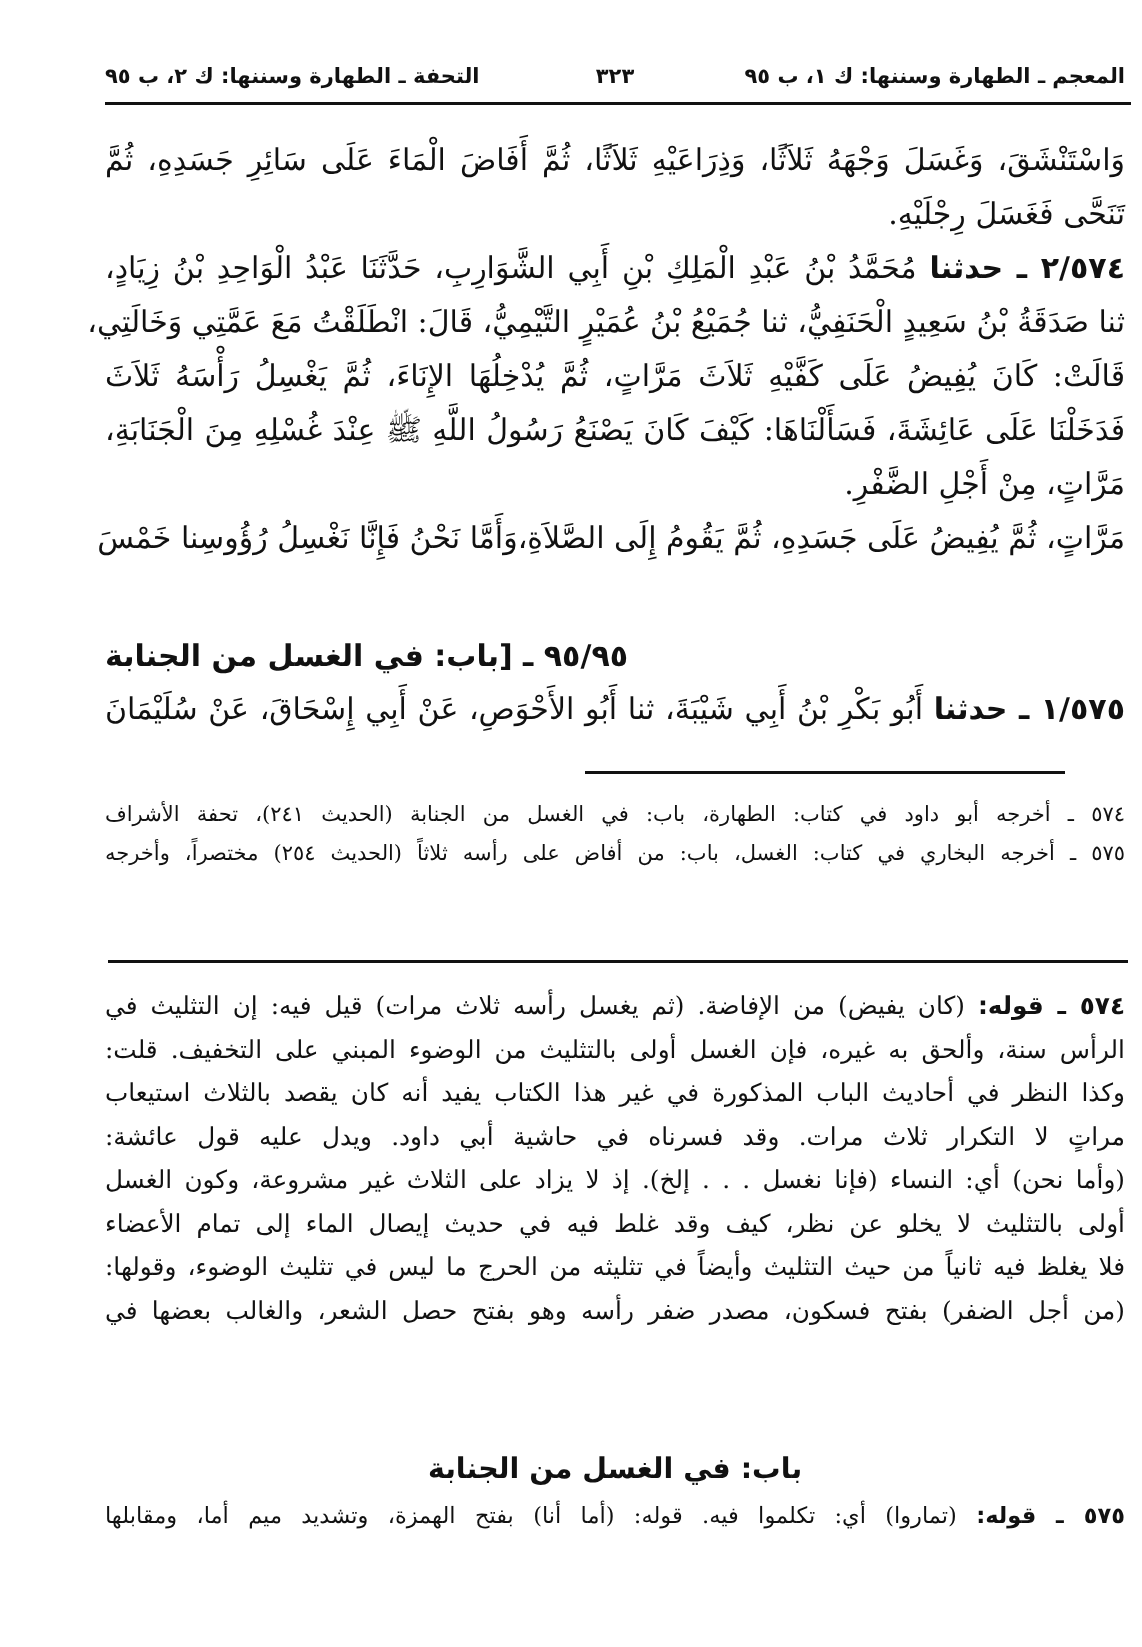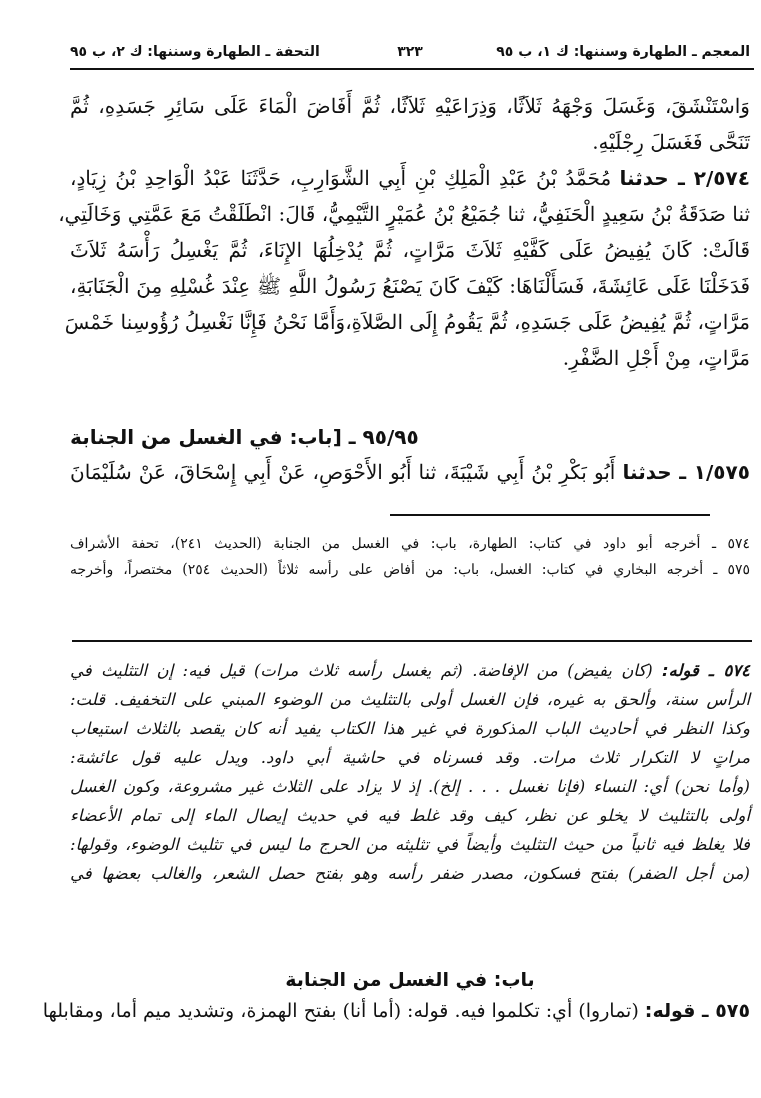--- a/index.html
+++ b/index.html
@@ -109,41 +109,40 @@
       background: #111;
     }
 
     .commentary {
       position: absolute;
       top: 656px;
       left: 70px;
       width: 680px;
       font-size: 16.5px;
       line-height: 29px;
-      font-style: italic;
     }
     .commentary .line { height: 29px; }
 
     .commentary-heading {
       position: absolute;
       top: 965px;
       left: 70px;
       width: 680px;
       text-align: center;
       font-family: "DejaVu Sans", "Liberation Sans", sans-serif;
       font-weight: bold;
       font-size: 19px;
       line-height: 28px;
     }
     .commentary-2 {
       position: absolute;
       top: 996px;
       left: 70px;
       width: 680px;
-      font-size: 19px;
+      font-size: 15px;
       line-height: 29px;
     }
     .commentary-2 .line { height: 29px; }
   </style>
 </head>
 <body>
 
 <div class="page">
 
   <div class="running-header">
@@ -156,22 +155,22 @@
   <div class="hadith-block" style="top:88px;">
     <span class="line">وَاسْتَنْشَقَ، وَغَسَلَ وَجْهَهُ ثَلاَثًا، وَذِرَاعَيْهِ ثَلاَثًا، ثُمَّ أَفَاضَ الْمَاءَ عَلَى سَائِرِ جَسَدِهِ، ثُمَّ</span>
     <span class="line last">تَنَحَّى فَغَسَلَ رِجْلَيْهِ.</span>
   </div>
 
   <div class="hadith-block" style="top:160px;">
     <span class="line"><span class="bold-lead">٢/٥٧٤ ـ حدثنا</span><span> مُحَمَّدُ بْنُ عَبْدِ الْمَلِكِ بْنِ أَبِي الشَّوَارِبِ، حَدَّثَنَا عَبْدُ الْوَاحِدِ بْنُ زِيَادٍ،</span></span>
     <span class="line">ثنا صَدَقَةُ بْنُ سَعِيدٍ الْحَنَفِيُّ، ثنا جُمَيْعُ بْنُ عُمَيْرٍ التَّيْمِيُّ، قَالَ: انْطَلَقْتُ مَعَ عَمَّتِي وَخَالَتِي،</span>
     <span class="line">قَالَتْ: كَانَ يُفِيضُ عَلَى كَفَّيْهِ ثَلاَثَ مَرَّاتٍ، ثُمَّ يُدْخِلُهَا الإِنَاءَ، ثُمَّ يَغْسِلُ رَأْسَهُ ثَلاَثَ</span>
     <span class="line">فَدَخَلْنَا عَلَى عَائِشَةَ، فَسَأَلْنَاهَا: كَيْفَ كَانَ يَصْنَعُ رَسُولُ اللَّهِ ﷺ عِنْدَ غُسْلِهِ مِنَ الْجَنَابَةِ،</span>
+    <span class="line last">مَرَّاتٍ، مِنْ أَجْلِ الضَّفْرِ.</span>
     <span class="line">مَرَّاتٍ، ثُمَّ يُفِيضُ عَلَى جَسَدِهِ، ثُمَّ يَقُومُ إِلَى الصَّلاَةِ،وَأَمَّا نَحْنُ فَإِنَّا نَغْسِلُ رُؤُوسِنا خَمْسَ</span>
-    <span class="line last">مَرَّاتٍ، مِنْ أَجْلِ الضَّفْرِ.</span>
   </div>
 
   <div class="chapter-heading">٩٥/٩٥ ـ [باب: في الغسل من الجنابة</div>
 
   <div class="hadith-block" style="top:454px;">
     <span class="line"><span class="bold-lead">١/٥٧٥ ـ حدثنا</span><span> أَبُو بَكْرِ بْنُ أَبِي شَيْبَةَ، ثنا أَبُو الأَحْوَصِ، عَنْ أَبِي إِسْحَاقَ، عَنْ سُلَيْمَانَ</span></span>
   </div>
 
   <div class="footnote-rule"></div>
 

